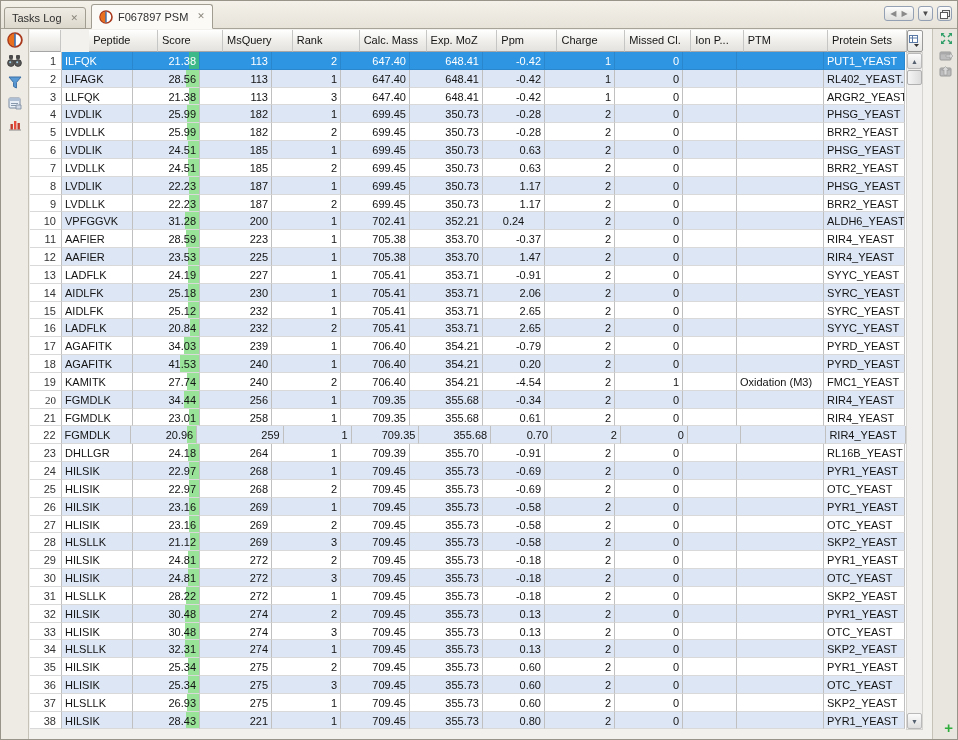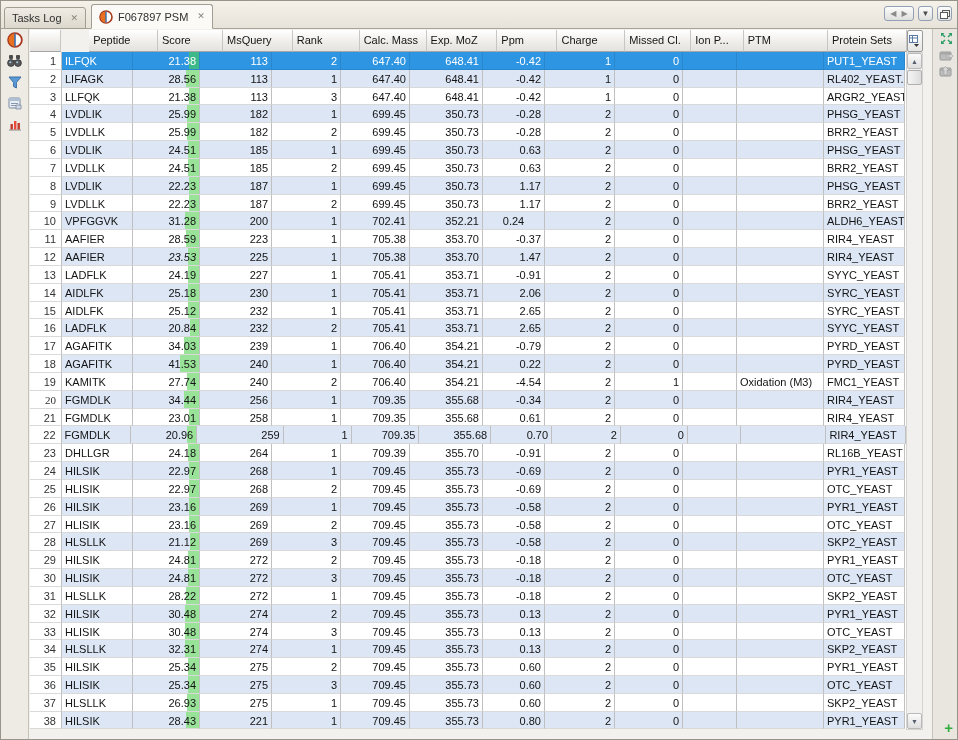--- a/index.html
+++ b/index.html
@@ -412,21 +412,21 @@
               <div class="tcell right" style="width: 62px;">-0.37</div>
               <div class="tcell right" style="width: 70px;">2</div>
               <div class="tcell right" style="width: 68px;">0</div>
               <div class="tcell" style="width: 54px;"></div>
               <div class="tcell" style="width: 87px;"></div>
               <div class="tcell" style="width: 81px;">RIR4_YEAST</div>
             </div>
             <div class="trow even">
               <div class="tcell right numcol" style="width: 32px;">12</div>
               <div class="tcell" style="width: 71px;">AAFIER</div>
-              <div class="tcell right" style="width: 67px; font-style: italic;"><span class="scorebar" style="width: 10.6px;"></span><span class="celltext">23.53</span></div>
+              <div class="tcell right" style="width: 67px;"><span class="scorebar" style="width: 10.6px;"></span><span class="celltext">23.53</span></div>
               <div class="tcell right" style="width: 72px;">225</div>
               <div class="tcell right" style="width: 69px;">1</div>
               <div class="tcell right" style="width: 69px;">705.38</div>
               <div class="tcell right" style="width: 73px;">353.70</div>
               <div class="tcell right" style="width: 62px;">1.47</div>
               <div class="tcell right" style="width: 70px;">2</div>
               <div class="tcell right" style="width: 68px;">0</div>
               <div class="tcell" style="width: 54px;"></div>
               <div class="tcell" style="width: 87px;"></div>
               <div class="tcell" style="width: 81px;">RIR4_YEAST</div>
@@ -507,21 +507,21 @@
               <div class="tcell" style="width: 81px;">PYRD_YEAST</div>
             </div>
             <div class="trow even">
               <div class="tcell right numcol" style="width: 32px;">18</div>
               <div class="tcell" style="width: 71px;">AGAFITK</div>
               <div class="tcell right" style="width: 67px;"><span class="scorebar" style="width: 18.7px;"></span><span class="celltext">41.53</span></div>
               <div class="tcell right" style="width: 72px;">240</div>
               <div class="tcell right" style="width: 69px;">1</div>
               <div class="tcell right" style="width: 69px;">706.40</div>
               <div class="tcell right" style="width: 73px;">354.21</div>
-              <div class="tcell right" style="width: 62px;">0.22</div>
+              <div class="tcell right" style="width: 62px;">0.20</div>
               <div class="tcell right" style="width: 70px;">2</div>
               <div class="tcell right" style="width: 68px;">0</div>
               <div class="tcell" style="width: 54px;"></div>
               <div class="tcell" style="width: 87px;"></div>
               <div class="tcell" style="width: 81px;">PYRD_YEAST</div>
             </div>
             <div class="trow">
               <div class="tcell right numcol" style="width: 32px;">19</div>
               <div class="tcell" style="width: 71px;">KAMITK</div>
               <div class="tcell right" style="width: 67px;"><span class="scorebar" style="width: 12.5px;"></span><span class="celltext">27.74</span></div>

